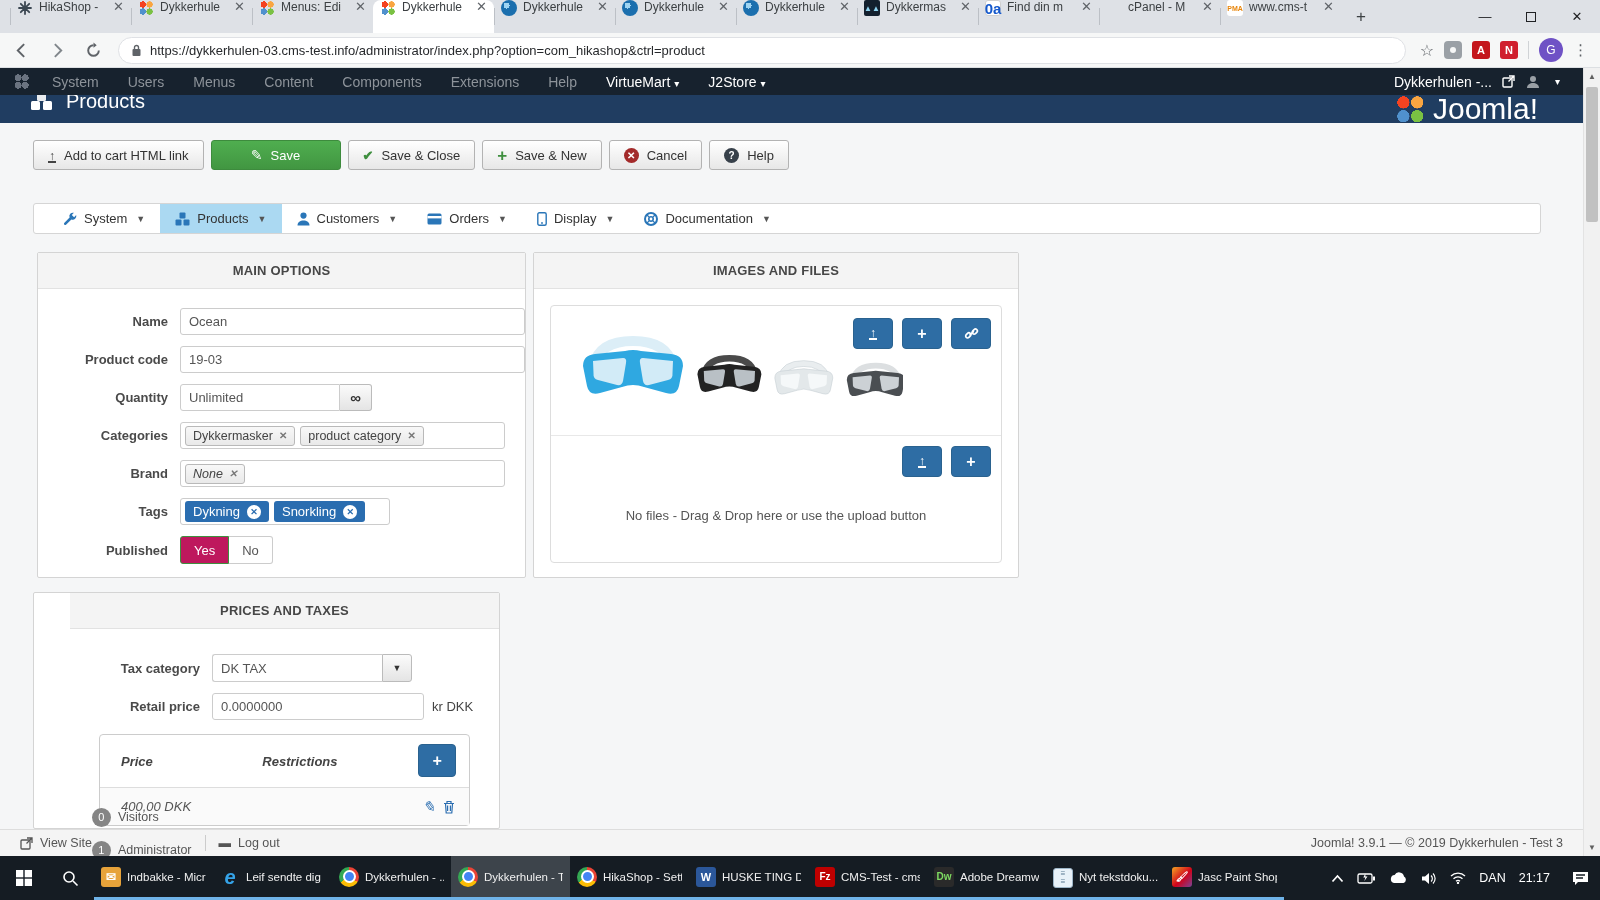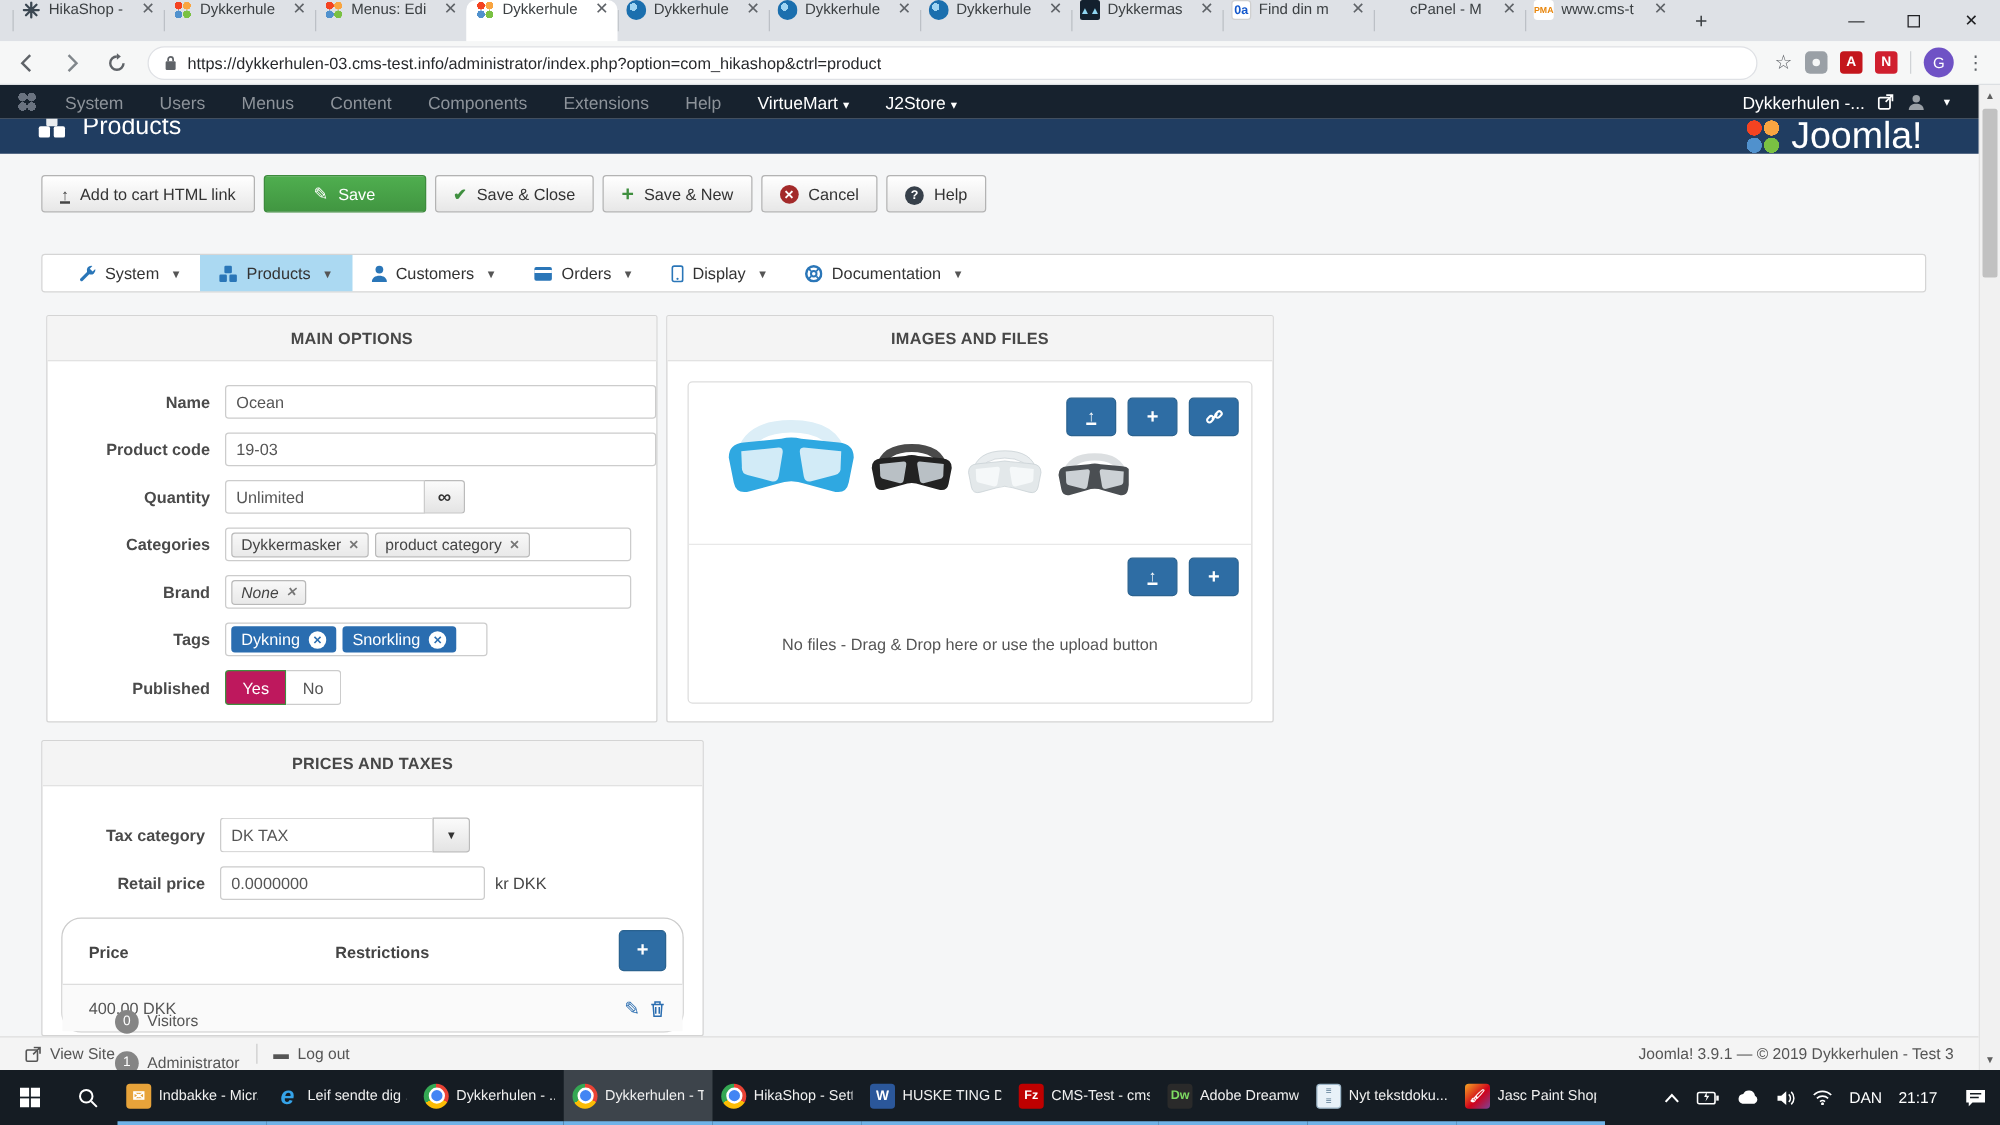--- a/index.html
+++ b/index.html
@@ -15,21 +15,21 @@
   .tab .tab-label { flex:1; white-space:nowrap; overflow:hidden; }
   .tab .tab-close { color:#5f6368; font-size:13px; line-height:1; }
   .favicon { width:16px; height:16px; flex:0 0 16px; display:inline-flex; align-items:center; justify-content:center; font-size:9px; font-weight:bold; border-radius:3px; }
   .fav-joomla { background:
       radial-gradient(circle at 30% 28%, #f44321 0 3.1px, transparent 3.2px),
       radial-gradient(circle at 72% 28%, #f9a541 0 3.1px, transparent 3.2px),
       radial-gradient(circle at 30% 72%, #5091cd 0 3.1px, transparent 3.2px),
       radial-gradient(circle at 72% 72%, #7ac143 0 3.1px, transparent 3.2px); }
   .fav-dykkerhulen { background:radial-gradient(circle at 35% 35%, #9fd4f2 0 3px, transparent 3px), #1b6fae; border-radius:50%; }
   .fav-dykkermasker { background:#13202e; color:#8fd4f0; font-size:8px; border-radius:2px; }
-  .fav-onecom { background:#fff; color:#1458cc; font-size:10px; border:1px solid #d0d0d0; }
+  .fav-onecom { background:#fff; color:#1458cc; font-size:15px; border:1px solid #d0d0d0; }
   .fav-cpanel { background:#fff; color:#ff6c2c; font-size:9px; font-style:italic;margin-top:36px; }
   .fav-pma { background:#fff; color:#e8860c; font-size:7px; }
   .newtab-btn { width:28px; height:28px; margin:0 4px 2px 6px; text-align:center; line-height:28px; font-size:17px; color:#3c4043; border-radius:50%; }
   .win-controls { position:absolute; right:0; top:0; height:33px; display:flex; }
   .win-btn { width:46px; height:33px; display:flex; align-items:center; justify-content:center; color:#202124; font-size:13px; }
   .win-max-glyph { width:10px; height:10px; border:1px solid #202124; display:inline-block; }
 
   .addressbar { position:absolute; top:33px; left:0; right:0; height:35px; background:#f6f7f7; border-bottom:1px solid #dcdfe2; display:flex; align-items:center; }
   .nav-ico { width:30px; height:30px; display:flex; align-items:center; justify-content:center; margin-left:6px; }
   .omnibox { flex:1; height:27px; margin:0 14px 0 10px; background:#fff; border:1px solid #dfe1e5; border-radius:14px; display:flex; align-items:center; padding:0 12px; gap:8px; }
@@ -83,21 +83,21 @@
   .hk-item { display:flex; align-items:center; gap:7px; padding:0 15px; white-space:nowrap; }
   .hk-item.active { background:#abd9f2; }
   .hk-item svg { display:block; }
   .hk-caret { font-size:9px; color:#555; margin-left:2px; }
 
   
   .panel { position:absolute; background:#fff; border:1px solid #d4d4d4; border-radius:2px; }
   .panel-header { height:36px; background:#f4f4f4; border-bottom:1px solid #e2e2e2; display:flex; align-items:center; justify-content:center; font-size:13px; font-weight:bold; color:#474747; letter-spacing:.2px; }
   .panel-main { top:252px; left:37px; width:489px; height:326px; }
   .panel-images { top:252px; left:533px; width:486px; height:326px; }
-  .panel-prices { top:592px; left:33px; width:530px; height:237px; overflow:hidden; }
+  .panel-prices { top:592px; left:33px; width:467px; height:237px; overflow:hidden;padding-left:36px; }
 
   .form-row { display:flex; align-items:center; margin:11px 0; }
   .form-label { width:130px; text-align:right; font-weight:bold; font-size:13px; color:#4a4a4a; margin-right:12px; flex:0 0 130px; }
   .tf { height:27px; border:1px solid #ccc; border-radius:3px; font-size:13px; color:#555; padding:0 8px; font-family:"Liberation Sans",sans-serif; background:#fff; }
   .tf-wide { width:373px; }
   .tf-qty { width:160px; border-radius:3px 0 0 3px; }
   .inf-btn { height:27px; width:32px; background:linear-gradient(#fbfbfb,#e4e4e4); border:1px solid #bbb; border-left:none; border-radius:0 3px 3px 0; font-size:15px; font-weight:bold; color:#333; display:inline-flex; align-items:center; justify-content:center; }
   .chipbox { min-height:27px; border:1px solid #ccc; border-radius:3px; padding:2px 4px; display:flex; align-items:center; gap:5px; background:#fff; }
   .chip { background:linear-gradient(#f8f8f8,#e9e9e9); border:1px solid #b9b9b9; border-radius:3px; padding:2px 7px; font-size:12.5px; color:#444; display:inline-flex; align-items:center; gap:6px; white-space:nowrap; }
   .chip .x { color:#777; font-size:10px; font-weight:bold; }
@@ -119,21 +119,21 @@
   .act-btn .plus { font-size:16px; font-weight:bold; line-height:1; }
   .empty-files { position:absolute; left:0; right:0; top:72px; text-align:center; font-size:13px; color:#555; }
   .masks { position:absolute; left:22px; top:16px; }
 
   
   .sel-wrap { display:inline-flex; }
   .sel-text { width:170px; height:28px; border:1px solid #ccc; border-right:none; border-radius:3px 0 0 3px; font-size:13px; color:#555; display:flex; align-items:center; padding:0 8px; background:#fff; }
   .sel-btn { width:30px; height:28px; background:linear-gradient(#fbfbfb,#e4e4e4); border:1px solid #bbb; border-radius:0 3px 3px 0; display:flex; align-items:center; justify-content:center; font-size:9px; color:#333; }
   .tf-price { width:212px; }
   .suffix { font-size:13px; color:#444; margin-left:8px; }
-  .price-box { margin:14px 15px; border:1px solid #ccc; border-radius:16px; position:relative; }
+  .price-box { margin:14px 29px; border:1px solid #ccc; border-radius:4px; position:relative;font-style:italic; }
   .price-head { display:flex; align-items:center; height:52px; position:relative; }
   .price-col1 { padding-left:21px; font-weight:bold; font-size:13px; color:#444; }
   .price-col2 { position:absolute; left:44%; font-weight:bold; font-size:13px; color:#444; }
   .price-add { position:absolute; right:13px; top:9px; width:38px; height:33px; }
   .price-row { border-top:1px solid #ddd; height:38px; display:flex; align-items:center; padding:0 14px 0 21px; font-size:13px; color:#555; background:#fafafa; }
   .row-actions { margin-left:auto; display:flex; gap:8px; align-items:center; }
   .pencil { color:#2a6db0; font-size:15px; }
 
   
   .statusbar { position:absolute; top:829px; left:0; right:17px; height:27px; background:#f4f4f4; border-top:1px solid #ddd; display:flex; align-items:center; font-size:12.5px; color:#555; padding:0 20px; }

